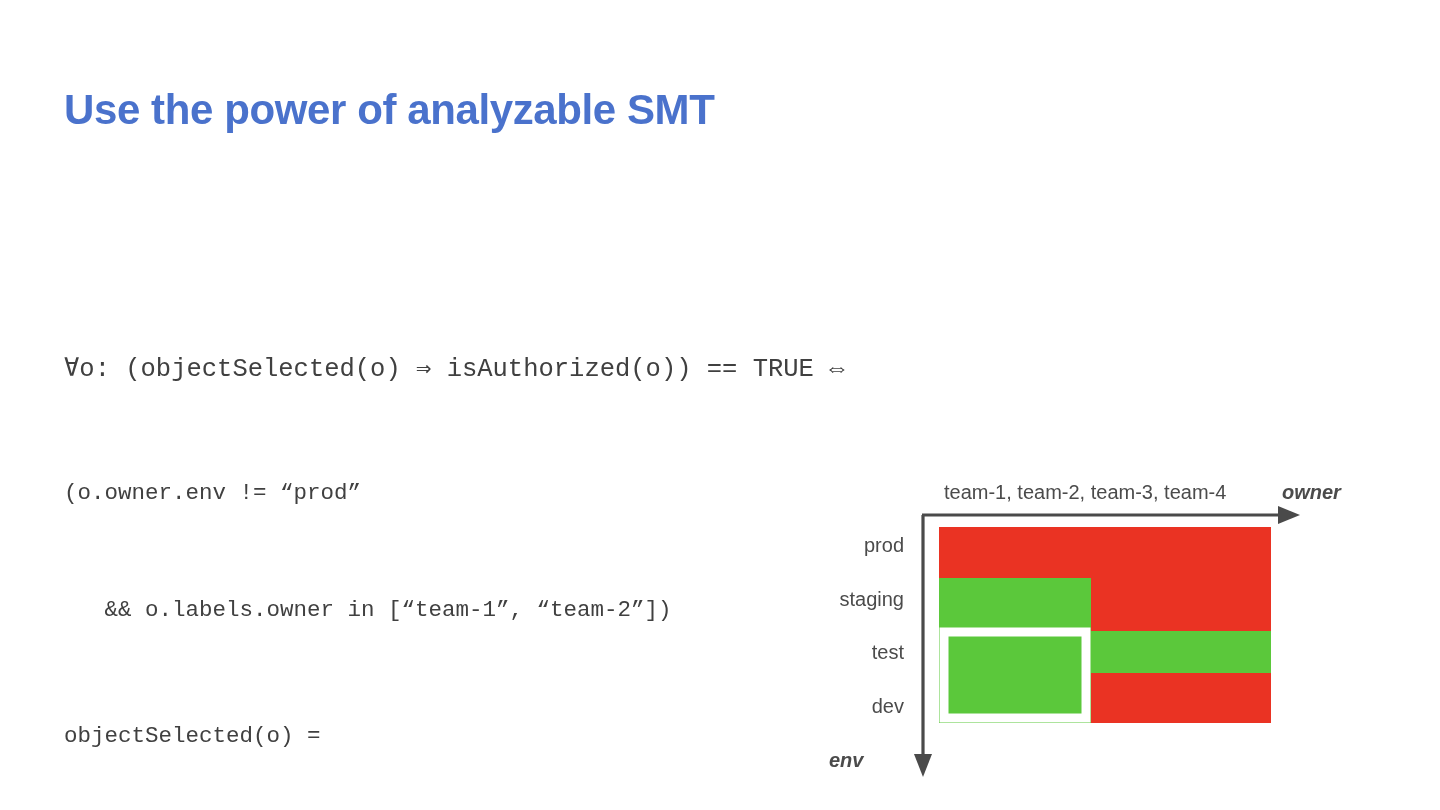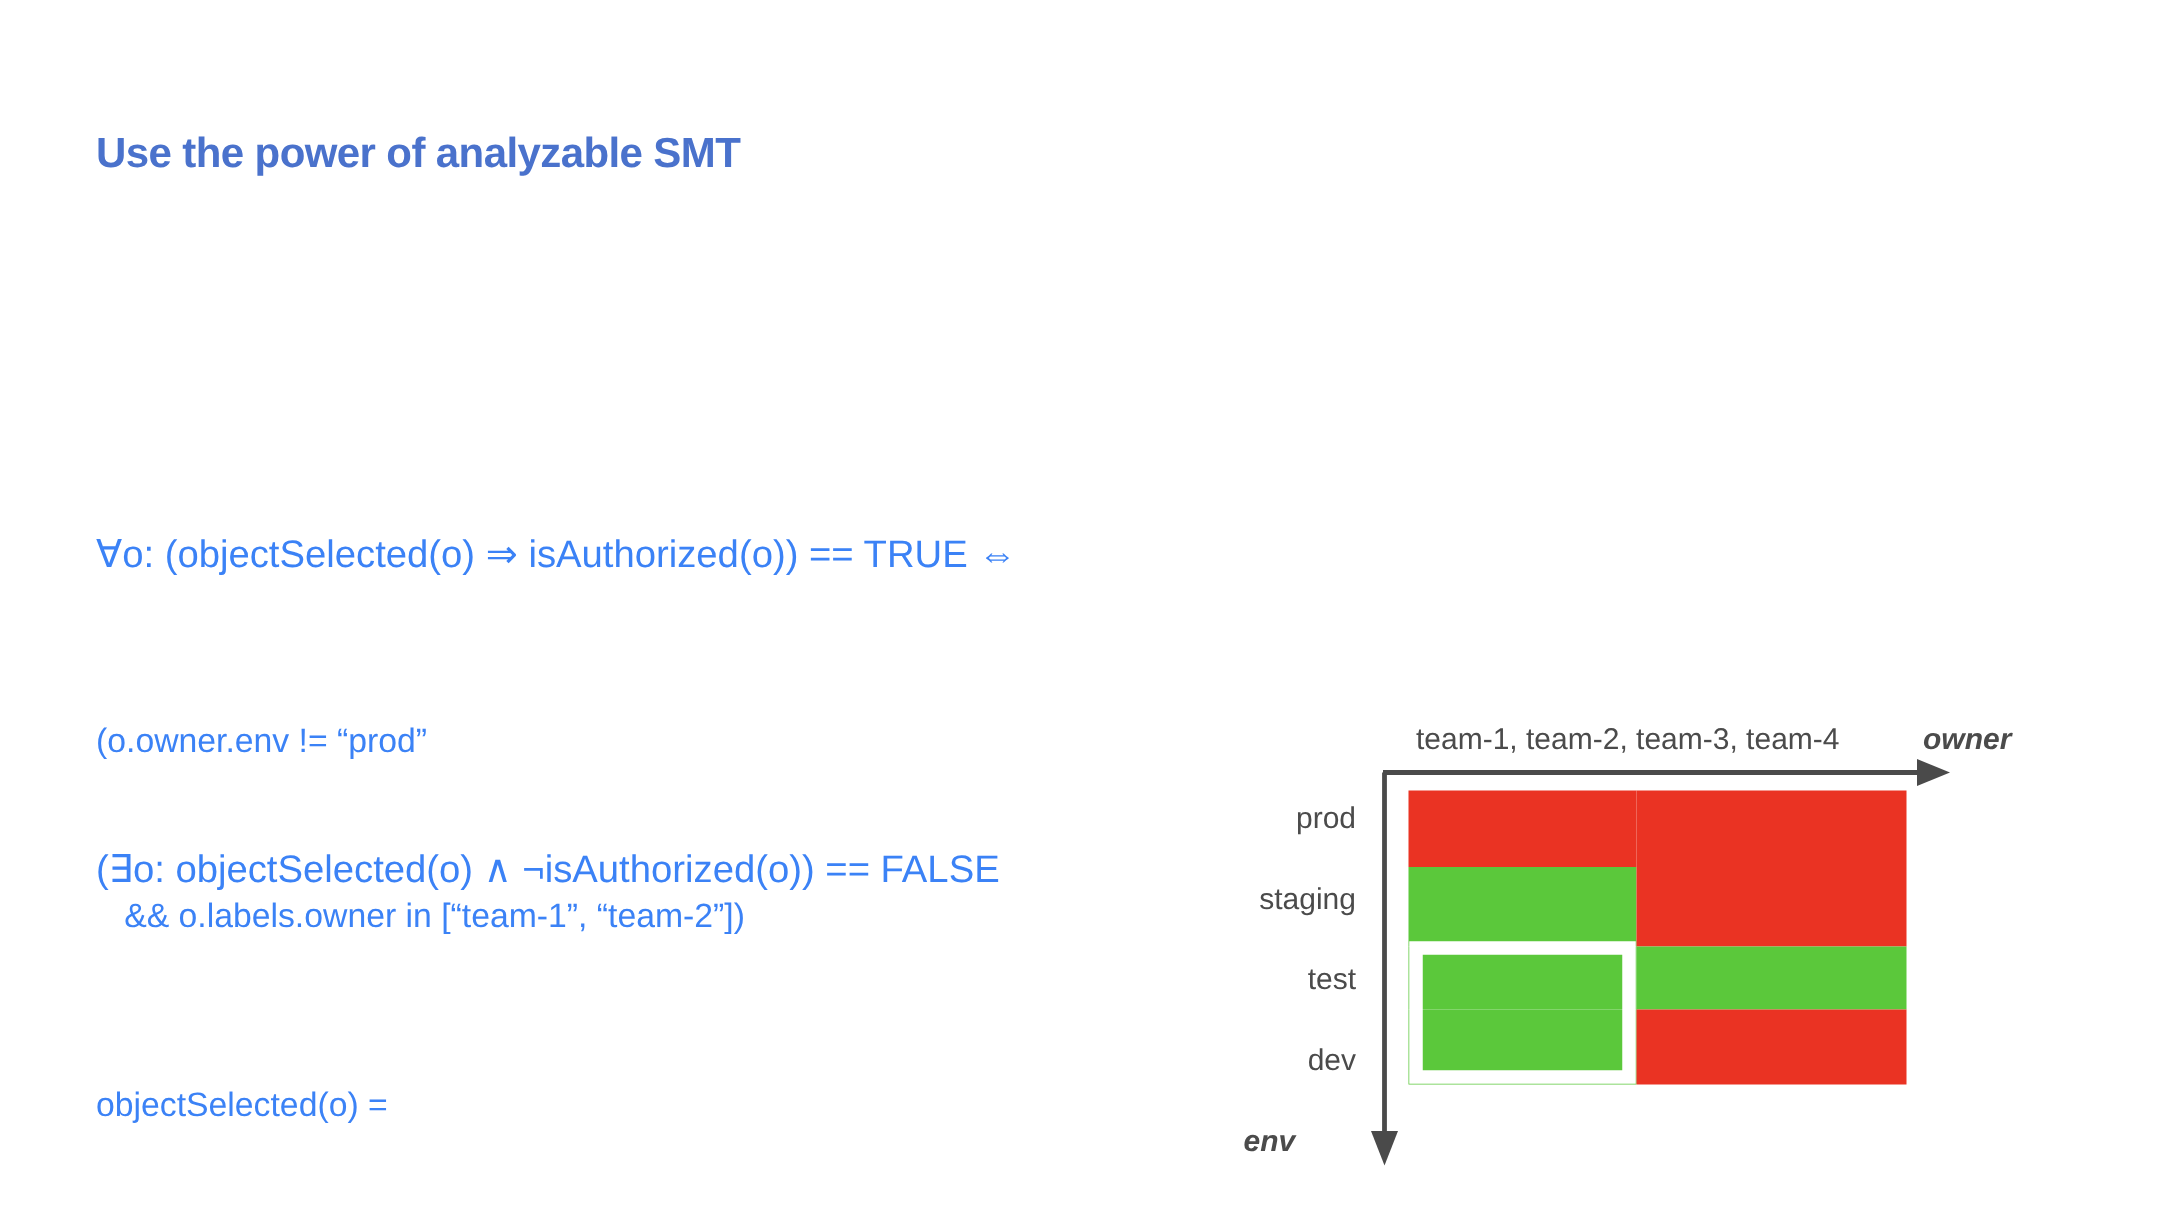--- a/index.html
+++ b/index.html
@@ -16,32 +16,32 @@
     font-family: "Liberation Sans", sans-serif;
     -webkit-font-smoothing: antialiased;
   }
 
   
   #slide-title {
     position: absolute;
     left: 64px;
     top: 86px;
     font-family: "Liberation Sans", sans-serif;
-    font-size: 28px;
+    font-size: 42px;
     font-weight: bold;
     color: #4a72cc;
     letter-spacing: -0.4px;
     white-space: nowrap;
   }
 
   
   .mono-block {
     position: absolute;
-    font-family: Liberation Sans, sans-serif;
-    color: #3b82f6;
+    font-family: Liberation Mono, monospace;
+    color: #404040;
     white-space: pre;
   }
 
   #formula-block {
     left: 64px;
     top: 195px;
     font-size: 25.5px;
     line-height: 70px;
   }
 
@@ -102,21 +102,20 @@
     stroke-width: 9;
   }
 </style>
 </head>
 <body>
 
 <div id="slide-title">Use the power of analyzable SMT</div>
 
 <div id="formula-block" class="mono-block">
   <span class="mono-line">∀o: (objectSelected(o) ⇒ isAuthorized(o)) == TRUE ⇔</span>
-  <span class="mono-line">(∃o: objectSelected(o) ∧ ¬isAuthorized(o)) == FALSE</span>
 </div>
 
 <div id="is-authorized-block" class="mono-block">
   <span class="mono-line">(o.owner.env != “prod”</span>
   <span class="mono-line">   &amp;&amp; o.labels.owner in [“team-1”, “team-2”])</span>
   
 </div>
 
 <div id="object-selected-block" class="mono-block">
   <span class="mono-line">objectSelected(o) =</span>

